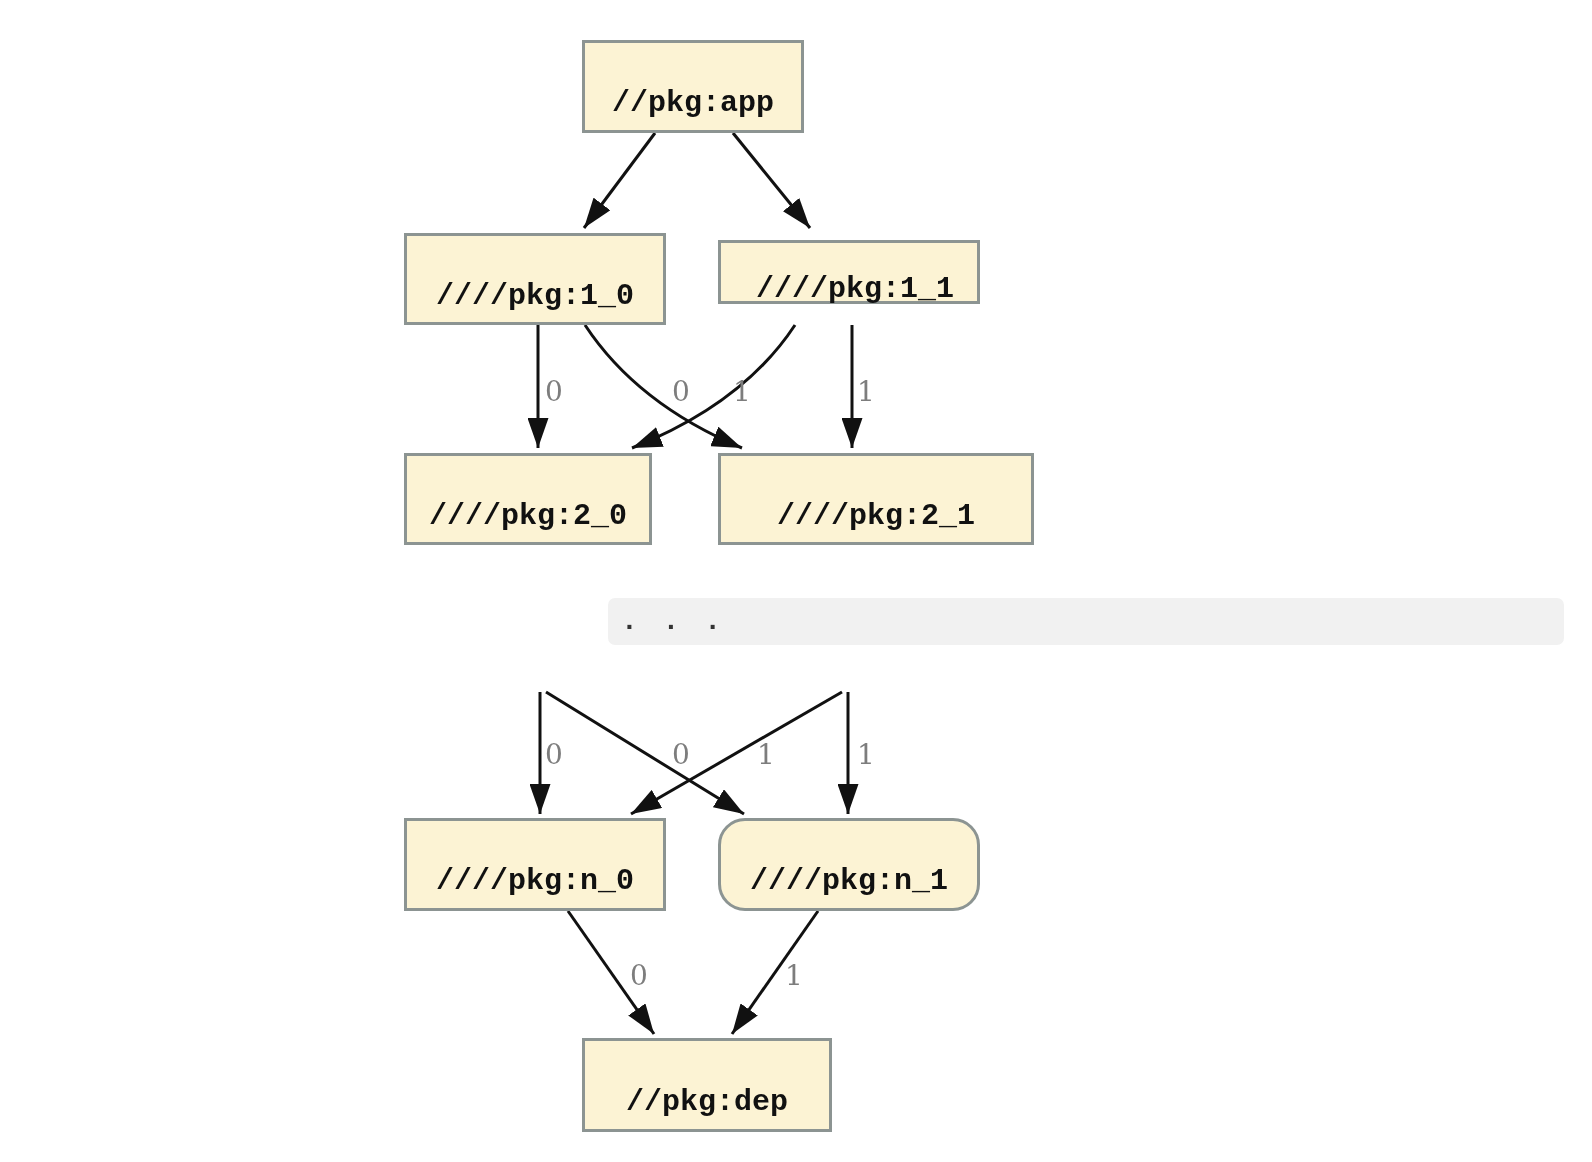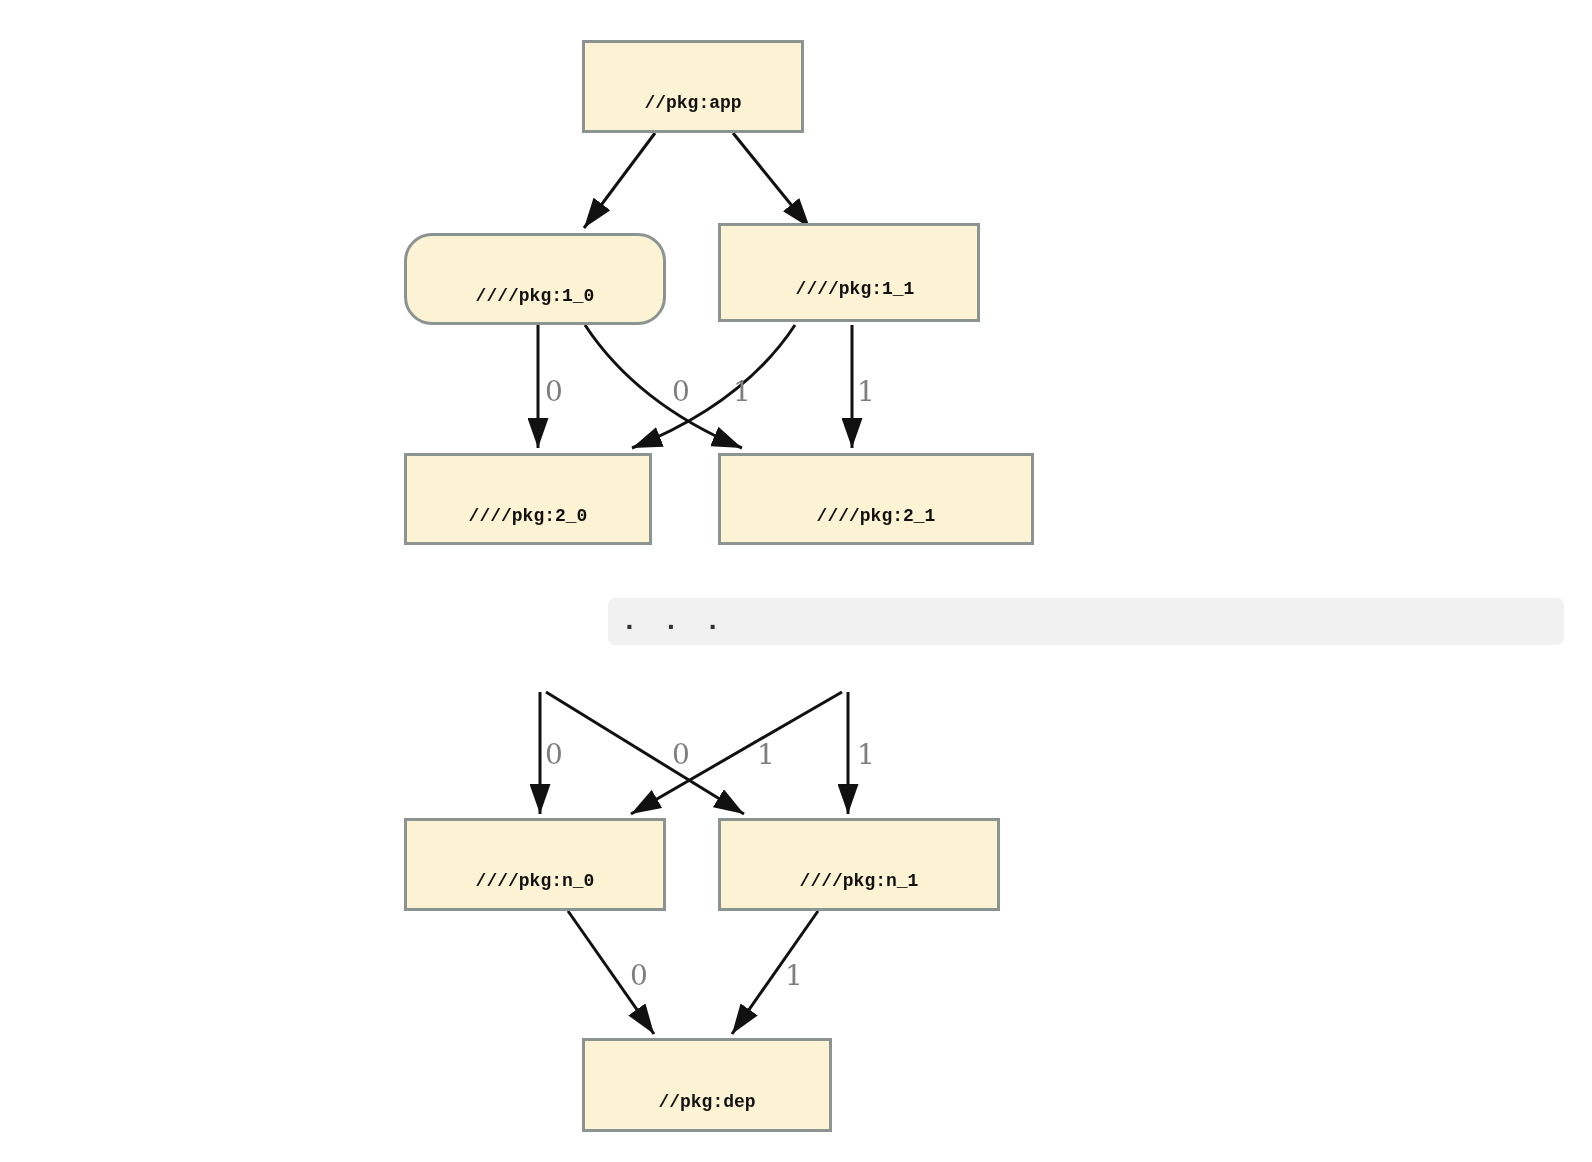--- a/index.html
+++ b/index.html
@@ -38,21 +38,21 @@
     box-sizing: border-box;
     background: #fcf3d4;
     border: 3px solid #8c9492;
     display: flex;
     align-items: center;
     justify-content: center;
   }
   .node span {
     font-family: "Liberation Mono", "DejaVu Sans Mono", monospace;
     font-weight: 700;
-    font-size: 18px;
+    font-size: 30px;
     color: #111111;
     white-space: pre;
     margin-top: 33px;
   }
   .ellipsis-bar {
     position: absolute;
     left: 608px; top: 598px;
     width: 956px; height: 47px;
     background: #f1f1f1;
     border-radius: 7px;
@@ -63,26 +63,26 @@
     font-family: "Liberation Mono", "DejaVu Sans Mono", monospace;
     font-weight: 700;
     font-size: 28px;
     color: #333333;
     padding-left: 13px;
     word-spacing: 8px;
     white-space: pre;
   }
   
   .n-app  { left: 582px; top:   40px; width: 222px; height: 93px; }
-  .n-1_0  { left: 404px; top:  233px; width: 262px; height: 92px; border-radius: 28px; }
-  .n-1_1  { left: 718px; top:  223px; width: 262px; height: 99px; padding-left: 12px; }
+  .n-1_0  { left: 404px; top:  233px; width: 262px; height: 92px; }
+  .n-1_1  { left: 718px; top:  240px; width: 262px; height: 64px; padding-left: 12px; }
   .n-2_0  { left: 404px; top:  453px; width: 248px; height: 92px; }
   .n-2_1  { left: 718px; top:  453px; width: 316px; height: 92px; }
   .n-n_0  { left: 404px; top:  818px; width: 262px; height: 93px; text-align: right; }
-  .n-n_1  { left: 718px; top:  818px; width: 282px; height: 93px; }
+  .n-n_1  { left: 718px; top:  818px; width: 262px; height: 93px; border-radius: 27px; }
   .n-dep  { left: 582px; top: 1038px; width: 250px; height: 94px; }
 </style>
 </head>
 <body>
 
 <div class="stage">
 
   <svg class="edges" viewBox="0 0 1592 1162" xmlns="http://www.w3.org/2000/svg">
     <defs>
       <marker id="arrow" viewBox="0 0 10 7" markerUnits="userSpaceOnUse" markerWidth="30" markerHeight="21" refX="10" refY="3.5" orient="auto">

